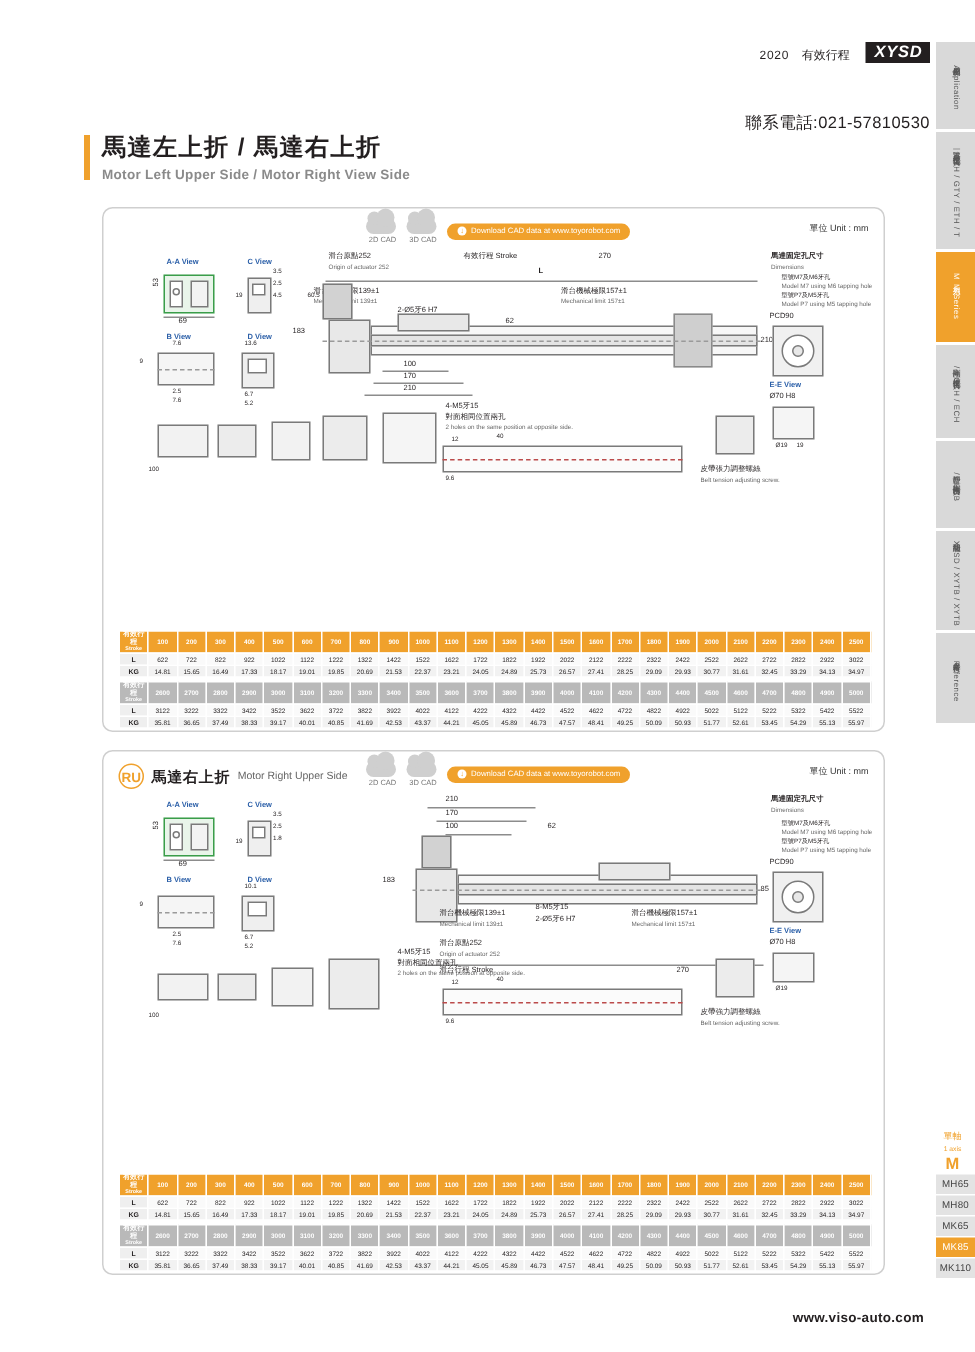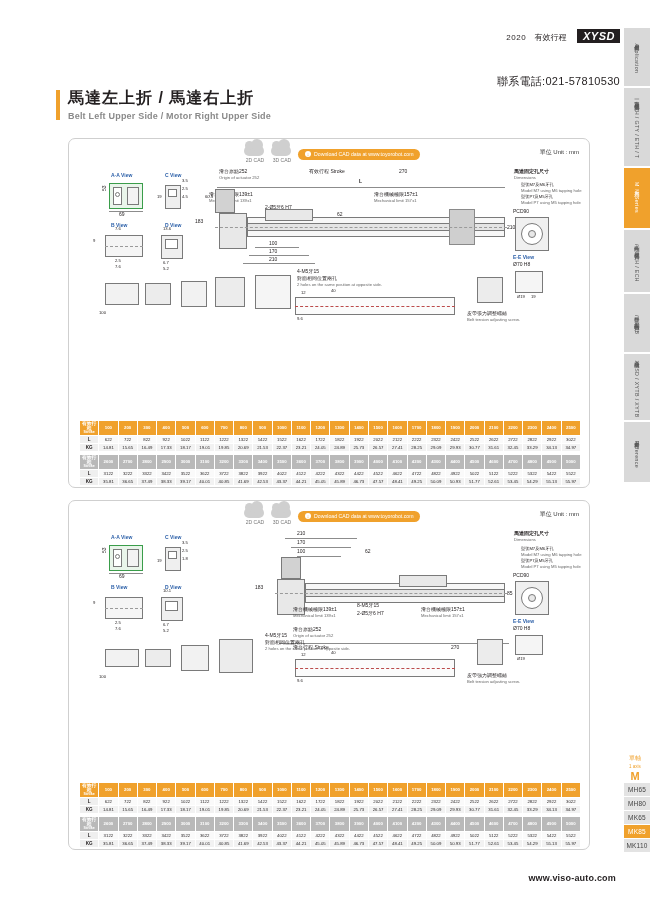--- a/index.html
+++ b/index.html
@@ -180,21 +180,21 @@
     <span class="year">2020</span>
     <span style="font-size:8px;margin-left:4px;">有效行程</span>
     <span class="brand">XYSD</span>
   </div>
 
   <div class="phone">聯系電話:021-57810530</div>
 
   <div class="title-block">
     <div class="title-bar"></div>
     <div class="title-cn">馬達左上折 / 馬達右上折</div>
-    <div class="title-en">Belt Left Upper Side / Motor Right Upper Side</div>
+    <div class="title-en">Motor Left Upper Side / Motor Right View Side</div>
   </div>
 
   <div class="panel" id="panel1">
 
 
     <div class="cad-group">
       <div class="cad-icon">
         <div class="cloud"></div>
         <div class="cad-lbl">2D CAD</div>
       </div>
@@ -498,20 +498,25 @@
               <td class="row-b">55.13</td>
               <td class="row-b">55.97</td>
             </tr>
           </tbody>
       </table>
     </div>
   </div>
 
   <div class="panel" id="panel2">
 
+    <div class="panel-head">
+      <div class="badge-circle">RU</div>
+      <div class="ph-cn">馬達右上折</div>
+      <div class="ph-en">Motor Right Upper Side</div>
+    </div>
 
     <div class="cad-group">
       <div class="cad-icon">
         <div class="cloud"></div>
         <div class="cad-lbl">2D CAD</div>
       </div>
       <div class="cad-icon">
         <div class="cloud"></div>
         <div class="cad-lbl">3D CAD</div>
       </div>

